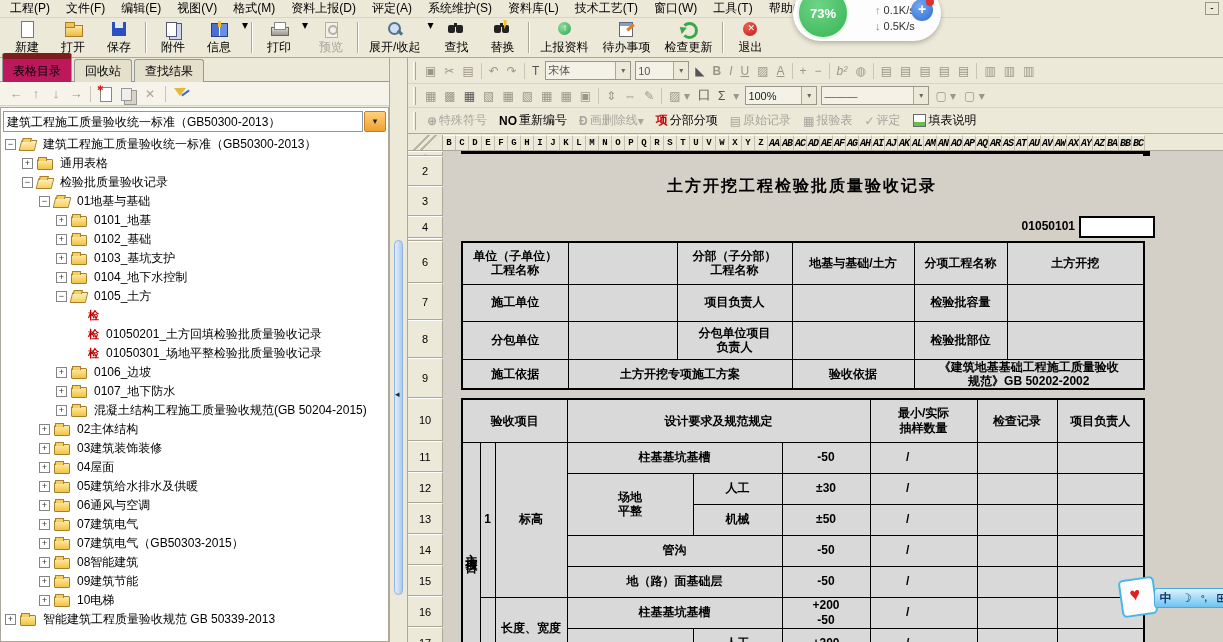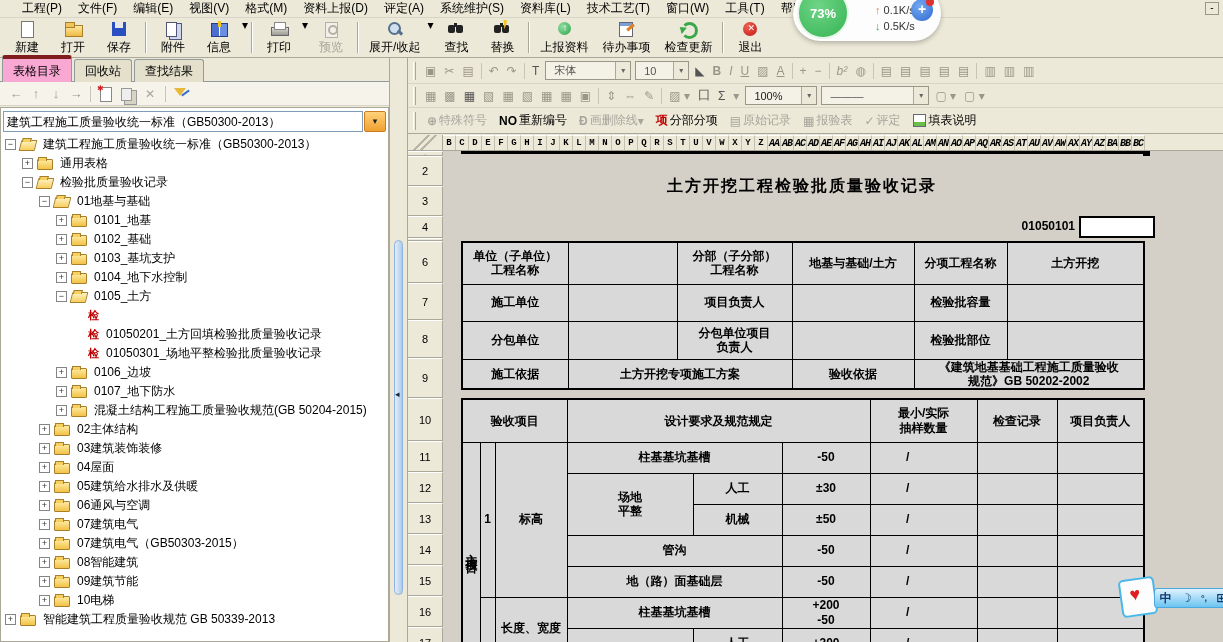--- a/index.html
+++ b/index.html
@@ -1,21 +1,21 @@
 <!DOCTYPE html>
 <html><head>
 <meta charset="utf-8">
 <style>
   * { margin:0; padding:0; box-sizing:border-box; }
   html,body { width:1223px; height:642px; overflow:hidden; }
   body { font-family:"Liberation Sans","DejaVu Sans",sans-serif; font-size:12px; color:#000; background:#ece9d8; }
   #app { position:relative; width:1223px; height:642px; overflow:hidden; background:#ece9d8; }
 
   
-  #menubar { position:absolute; left:0; top:0; width:1000px; height:18px; background:#ece9d8; border-bottom:1px solid #d8d4c8; display:flex; align-items:center; padding-left:14px; }
+  #menubar { position:absolute; left:0; top:0; width:1000px; height:18px; background:#ece9d8; border-bottom:1px solid #d8d4c8; display:flex; align-items:center; padding-left:2px; }
   .menu-item { padding:1px 8px; font-size:12px; white-space:nowrap; cursor:default; }
   #win-min { position:absolute; right:4px; top:2px; width:14px; height:13px; background:#ece9d8; border:1px solid #9a968a; font-size:10px; line-height:9px; text-align:center; }
 
   
   #toolbar { position:absolute; left:0; top:18px; width:1223px; height:40px; background:#ece9d8; border-bottom:1px solid #aca899; display:flex; align-items:stretch; padding-left:4px; }
   .tbtn { display:flex; flex-direction:column; align-items:center; justify-content:center; padding:1px 7px; min-width:46px; }
   .tbtn .lab { font-size:12px; margin-top:1px; white-space:nowrap; }
   .tbtn.disabled .lab { color:#a8a49c; }
   .tsep { width:2px; margin:4px 3px; border-left:1px solid #aca899; border-right:1px solid #fff; }
   .tbtn-wrap { position:relative; display:flex; }
@@ -62,21 +62,21 @@
   #main { position:absolute; left:0; top:58px; width:1223px; height:584px; display:flex; }
   #left-panel { width:390px; height:584px; background:#ece9d8; position:relative; border-right:1px solid #aca899; }
   #splitter { width:18px; height:584px; background:#ece9d8; position:relative; border-right:1px solid #aca899; }
   #split-handle { position:absolute; left:4px; top:182px; width:9px; height:355px; background:linear-gradient(90deg,#e4eefb,#aecbe8); border:1px solid #8db2e3; border-radius:5px; }
   #split-handle .arr { position:absolute; left:0; top:148px; font-size:9px; color:#123; }
   #right-panel { flex:1; position:relative; background:#ece9d8; }
 
   
   #tabs { display:flex; align-items:flex-end; height:24px; padding-left:2px; border-bottom:1px solid #919b9c; }
   .tab { padding:3px 10px 2px; font-size:12px; border:1px solid #919b9c; border-bottom:none; border-radius:3px 3px 0 0; background:#e4e0cc; margin-right:2px; position:relative; top:1px; }
-  .tab.active { background:#f9a8d4; border-top:4px solid #7f1d1d; padding-top:4px; z-index:2; }
+  .tab.active { background:#be185d; border-top:6px solid #7f1d1d; padding-top:4px; z-index:2; }
   #tree-toolbar { height:24px; background:#f6f4ea; display:flex; align-items:center; padding-left:6px; border-bottom:1px solid #d8d4c8; }
   .nav-ic { width:20px; text-align:center; color:#9a968a; font-size:13px; }
   .tt-sep { width:1px; height:16px; background:#c8c4b8; margin:0 4px; }
   .tico { width:18px; height:16px; position:relative; margin:0 2px; }
   .newnode-icon::before { content:""; position:absolute; left:3px; top:1px; width:10px; height:13px; background:#fff; border:1px solid #888; }
   .newnode-icon::after { content:"✱"; position:absolute; left:0; top:-2px; color:#d02020; font-size:8px; }
   .copynode-icon::before { content:""; position:absolute; left:2px; top:2px; width:9px; height:11px; background:#eee; border:1px solid #999; box-shadow:4px 3px 0 #d8d4c4, 4px 3px 0 1px #999; }
   .delnode-icon::before { content:"✕"; position:absolute; left:4px; top:1px; color:#a8a49c; font-weight:bold; font-size:12px; }
   .filter-icon::before { content:""; position:absolute; left:2px; top:2px; width:0; height:0; border-left:6px solid transparent; border-right:6px solid transparent; border-top:8px solid #e8b83a; }
   .filter-icon::after { content:""; position:absolute; left:9px; top:6px; width:9px; height:2px; background:#3a6fd0; transform:rotate(-35deg); }
@@ -99,21 +99,21 @@
   
   .fmt-row { display:flex; align-items:center; background:#ece9d8; padding-left:4px; }
   #fmt1 { height:26px; border-bottom:1px solid #d8d4c8; }
   #fmt2 { height:24px; border-bottom:1px solid #d8d4c8; }
   #fmt3 { height:26px; border-bottom:1px solid #aca899; }
   .grip { width:3px; height:18px; border-left:1px solid #fff; border-right:1px solid #aca899; margin:0 5px 0 1px; }
   .fico { color:#9a968a; font-size:12px; padding:0 4px; white-space:nowrap; }
   .fico.dk { color:#555; }
   .fsep { width:1px; height:16px; background:#c8c4b8; margin:0 3px; }
   .combo { display:flex; align-items:center; border:1px solid #9a968a; background:#f4f2e6; height:19px; margin:0 2px; }
-  .combo .cval { padding:0 8px; font-size:11px; color:#555; white-space:nowrap; overflow:hidden; }
+  .combo .cval { padding:0 2px; font-size:11px; color:#555; white-space:nowrap; overflow:hidden; }
   .combo .cbtn { width:15px; height:100%; background:#ece9d8; border-left:1px solid #aca899; text-align:center; font-size:8px; line-height:17px; color:#666; }
   .act { display:flex; align-items:center; margin:0 6px; font-size:12px; white-space:nowrap; }
   .act.disabled { color:#a8a49c; }
   .aglyph { font-weight:bold; margin-right:2px; }
   .aglyph.red { color:#c00000; font-family:"Liberation Serif",serif; }
   .aglyph.gray { color:#a8a49c; }
   .note-icon { display:inline-block; width:13px; height:13px; background:#fff; border:1px solid #667; box-shadow:inset 0 -4px 0 #6abf4a; margin-right:3px; }
 
   
   #sheet { position:absolute; left:0; top:77px; width:815px; height:507px; background:#d4d0c8; overflow:hidden; }

